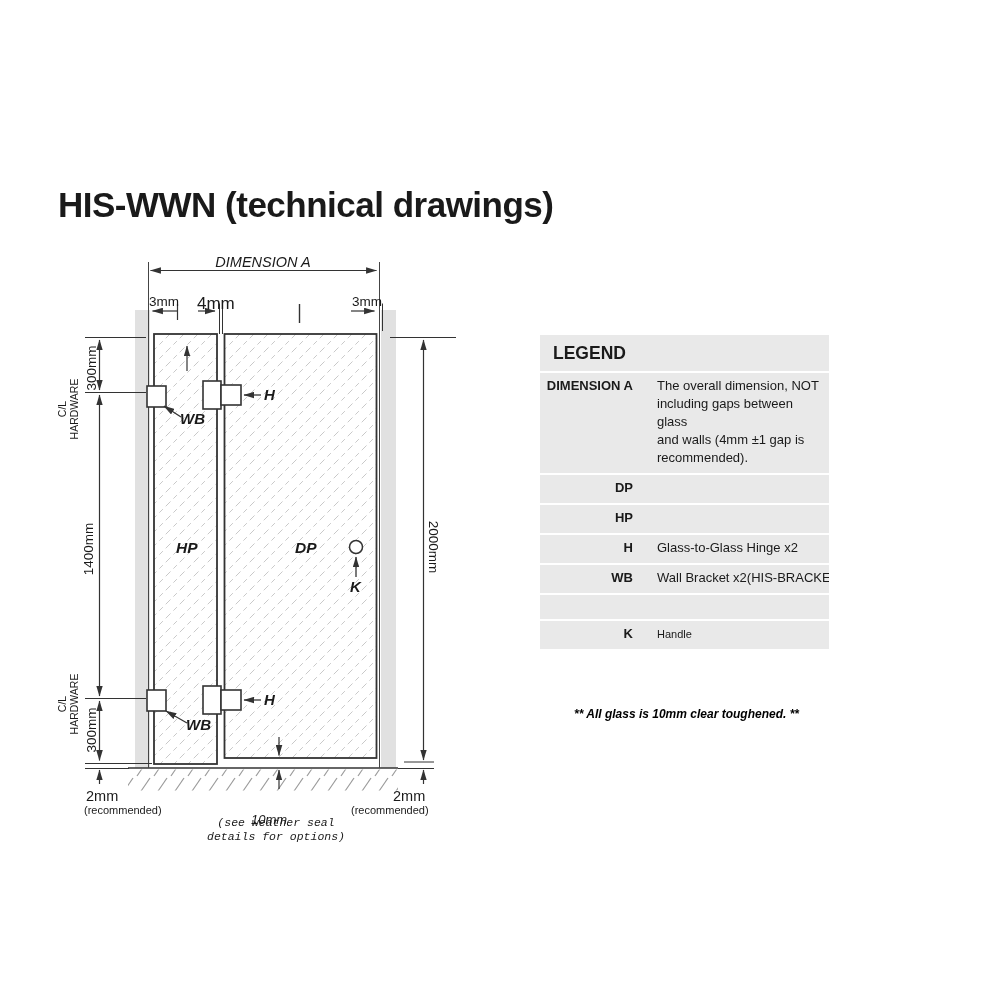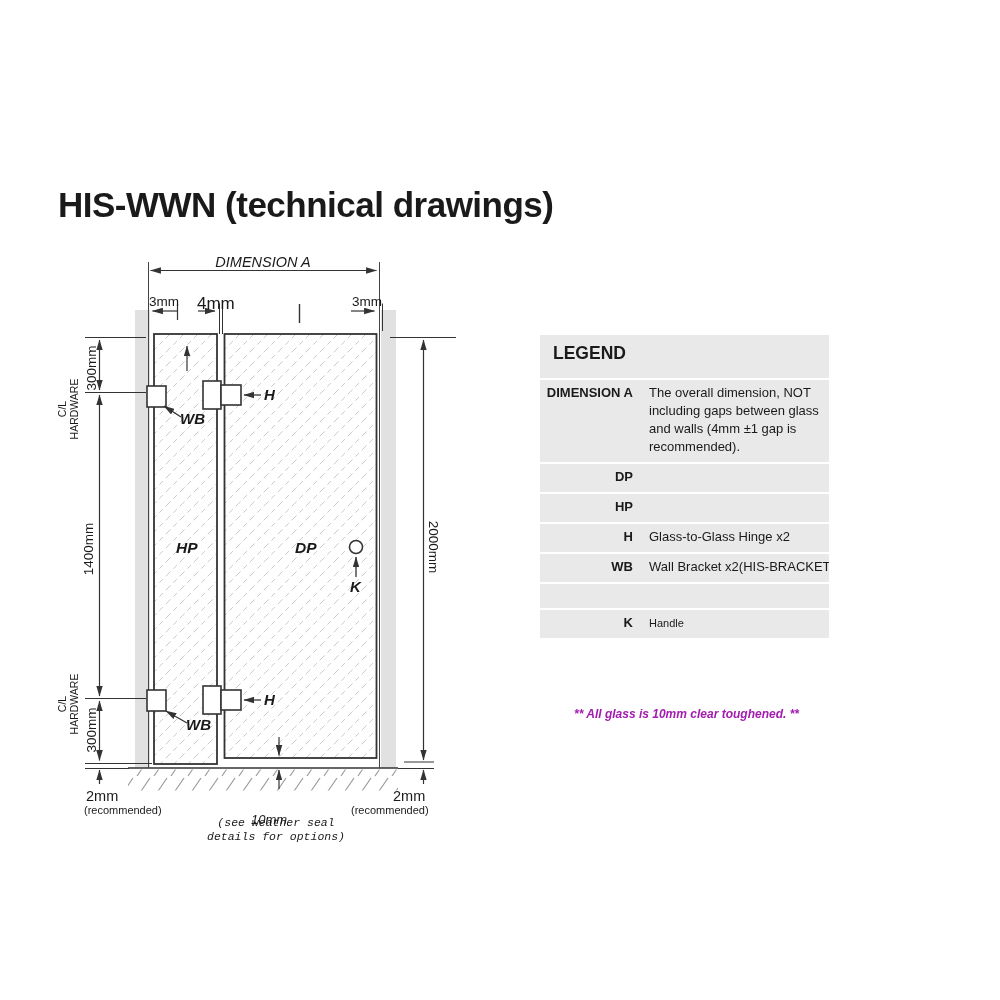--- a/index.html
+++ b/index.html
@@ -36,29 +36,29 @@
   .hpL{left:176px;top:539px;font-size:15.5px;}
   .dpL{left:295px;top:539px;font-size:15.5px;}
   .hT{left:264px;top:386px;font-size:15px;}
   .hB{left:264px;top:691px;font-size:15px;}
   .wbT{left:180px;top:410px;font-size:15px;}
   .wbB{left:186px;top:716px;font-size:15px;}
   .kL{left:350px;top:578px;font-size:15px;}
 
   
   .legend{position:absolute;left:540px;top:335px;width:293px;background:#e9e9e9;}
-  .lg-head{font-size:17.5px;font-weight:bold;padding:8px 0 14px 13px;}
+  .lg-head{font-size:17.5px;font-weight:bold;padding:8px 0 7px 13px;}
   .lg-row{display:flex;border-top:2px solid #fff;padding:4px 0 6px;}
   .lg-term{flex:none;width:93px;text-align:right;font-weight:bold;font-size:13px;line-height:18px;}
-  .lg-desc{flex:1;margin-left:16px;padding-right:8px;font-size:13px;line-height:18px;white-space:pre-line;}
+  .lg-desc{flex:1;margin-left:24px;padding-right:8px;font-size:13px;line-height:18px;white-space:pre-line;}
   .lg-row.nowrap .lg-desc{white-space:nowrap;overflow:visible;text-align:center;}
   .lg-row.empty{min-height:14px;}
   .lg-row.krow .lg-desc{font-size:11px;}
   .footnote{position:absolute;left:540px;top:707px;width:293px;text-align:center;
-            font-size:12px;font-style:italic;font-weight:bold;color:#a21caf;}
+            font-size:12px;font-style:italic;font-weight:bold;color:#000000;}
 
   svg{position:absolute;left:0;top:0;}
 </style>
 </head>
 <body>
 
 <div id="page">
 
   <svg width="1000" height="1000" viewBox="0 0 1000 1000">
     <defs>

